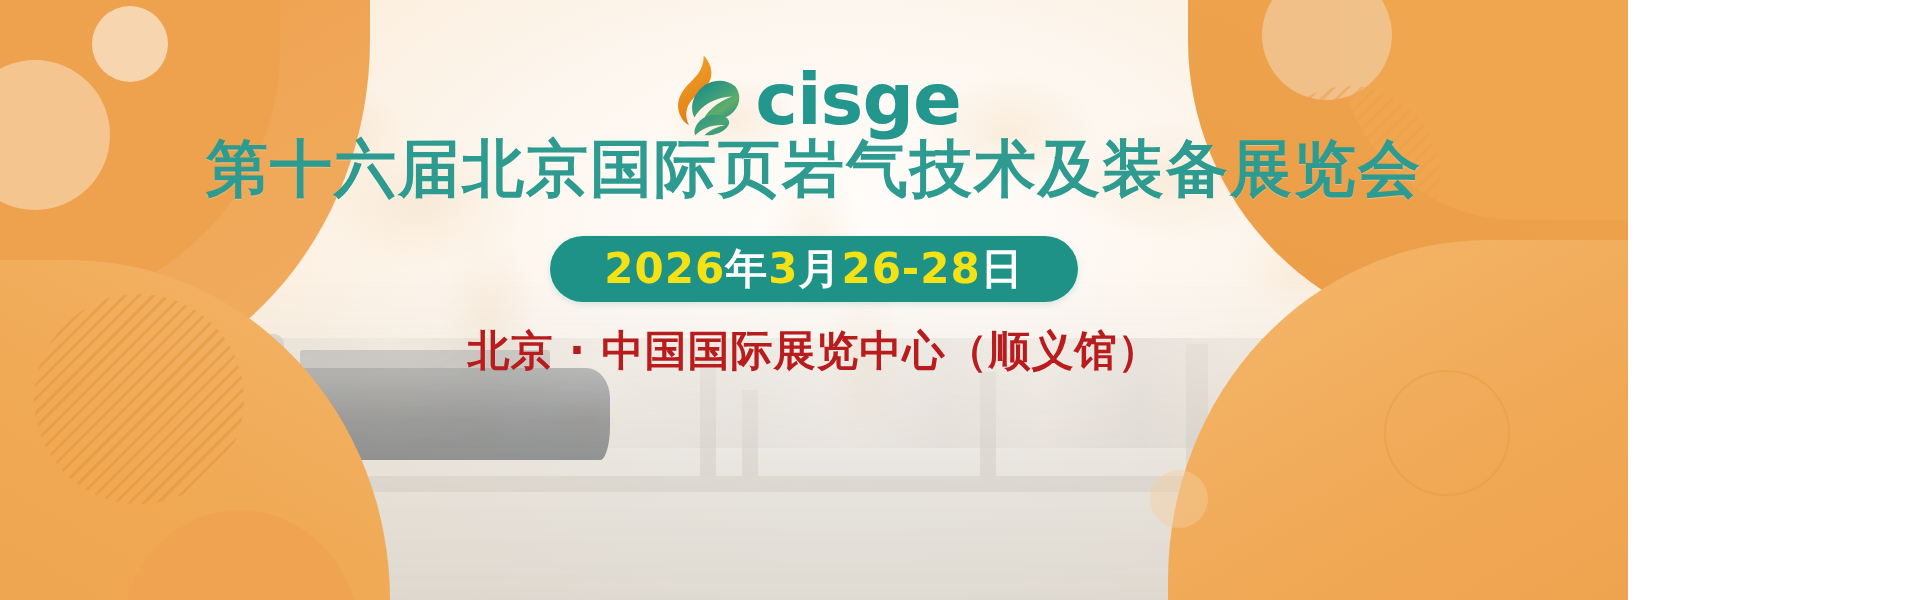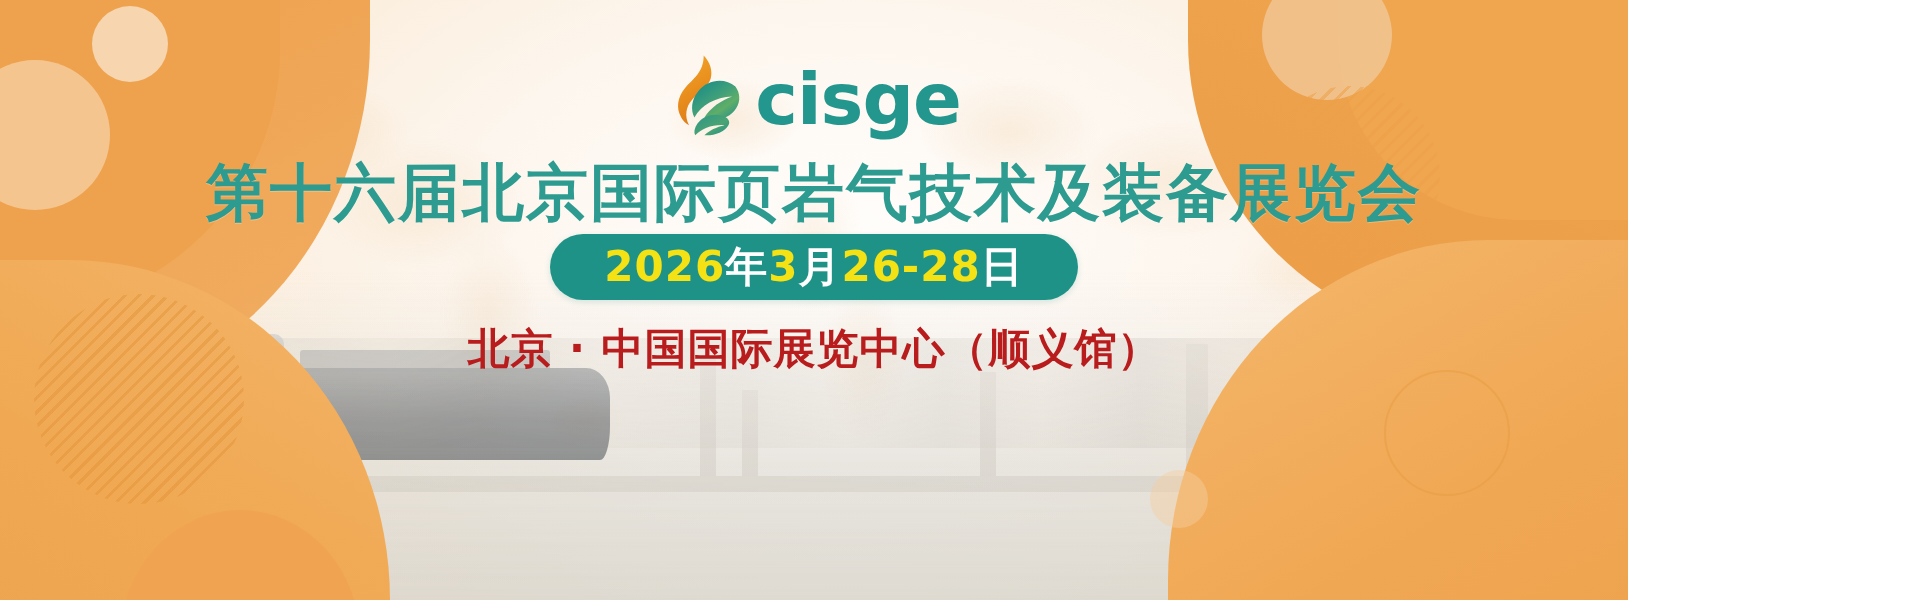--- a/index.html
+++ b/index.html
@@ -283,34 +283,33 @@
     font-size: 72px;
     font-weight: bold;
     color: #23968d;
     letter-spacing: -1px;
     line-height: 1;
     transform: translateY(4px);
   }
 
   
   .title {
-    margin-top: 24px;
     font-family: "DejaVu Sans", "Liberation Sans", sans-serif;
     font-size: 62px;
     font-weight: bold;
     color: #2d9b90;
     letter-spacing: 2px;
     line-height: 1;
     white-space: nowrap;
     text-shadow: 0 1px 0 rgba(255,255,255,.25);
   }
 
   
   .date-pill {
-    margin-top: 10px;
+    margin-top: 36px;
     height: 66px;
     padding: 0 54px;
     border-radius: 40px;
     background: #1f9287;
     display: flex;
     align-items: center;
     justify-content: center;
     box-shadow: 0 2px 6px rgba(31,146,135,.18);
   }
   .date-text {

